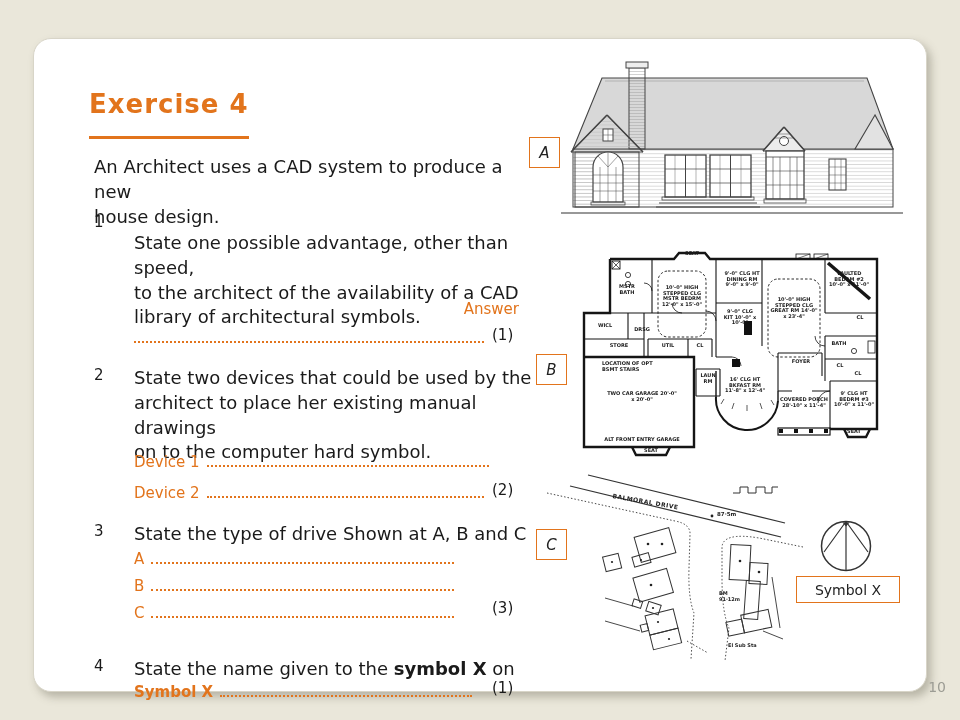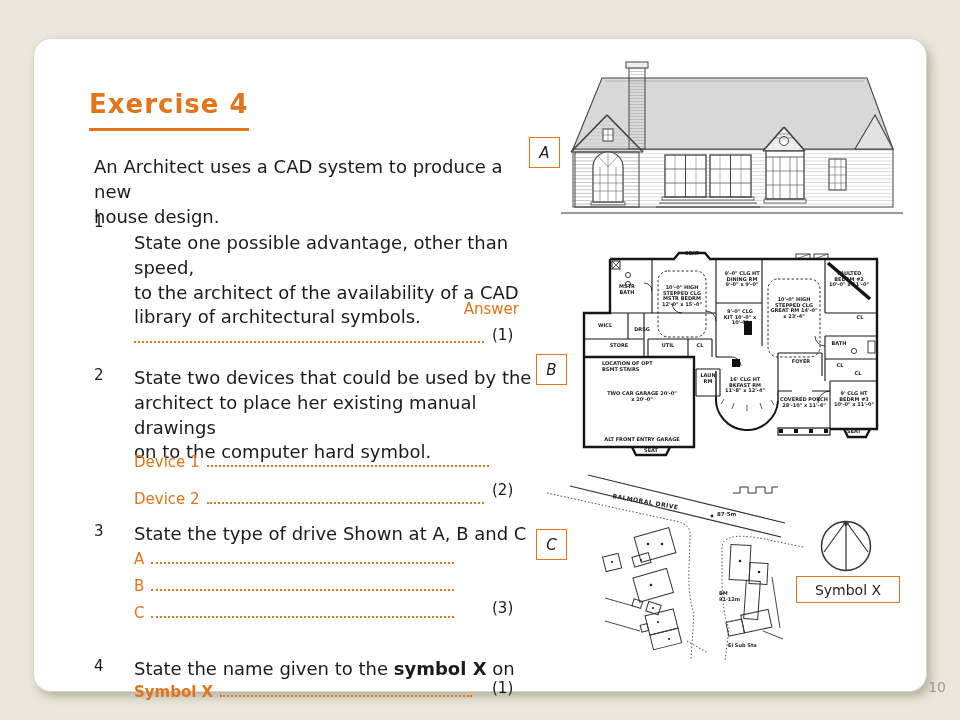--- a/index.html
+++ b/index.html
@@ -11,21 +11,21 @@
   }
   .card{
     position:absolute;left:33px;top:38px;width:892px;height:652px;
     background:#ffffff;border-radius:18px;
     border:1px solid #d8d5c8;
     box-shadow:4px 5px 8px rgba(90,85,70,0.35);
   }
   .title{
     position:absolute;left:55px;top:50px;
     font-size:26px;font-weight:bold;color:#e2741c;letter-spacing:1px;
-    border-bottom:3px solid #e2741c;padding-bottom:9px;
+    border-bottom:3px solid #e2741c;padding-bottom:17px;
   }
   .body-text{font-size:18px;line-height:1.38;white-space:pre-line;}
   .intro{position:absolute;left:60px;top:116px;width:440px;}
   .qnum{position:absolute;left:60px;font-size:15px;font-weight:500;}
   .qtext{position:absolute;left:100px;width:400px;}
   .ans-row{position:absolute;left:100px;display:flex;align-items:flex-end;height:22px;}
   .ans-label{font-size:15px;color:#e2741c;font-weight:500;white-space:nowrap;}
   .dots{flex:1;border-bottom:2px dotted #e2741c;margin:0 2px 4px 7px;}
   .mark{position:absolute;left:458px;font-size:15px;}
   .bold{font-weight:bold;}
@@ -76,21 +76,21 @@
   <span class="mark" style="top:287px;">(1)</span>
 
   <span class="qnum" style="top:327px;">2</span>
   <div class="body-text qtext" style="top:327px;">State two devices that could be used by the
 architect  to place her existing manual drawings
 on to the computer hard symbol.</div>
   <div class="ans-row" style="top:410px;width:357px;text-align:right;">
     <span class="ans-label">Device 1</span>
     <span class="dots"></span>
   </div>
-  <div class="ans-row" style="top:441px;width:352px;margin-top:6px;">
+  <div class="ans-row" style="top:441px;width:352px;">
     <span class="ans-label">Device 2</span>
     <span class="dots"></span>
   </div>
   <span class="mark" style="top:442px;">(2)</span>
 
   <span class="qnum" style="top:483px;">3</span>
   <div class="body-text qtext" style="top:483px;">State the type of drive Shown at A, B and C</div>
   <div class="ans-row" style="top:507px;width:322px;">
     <span class="ans-label">A</span>
     <span class="dots"></span>

